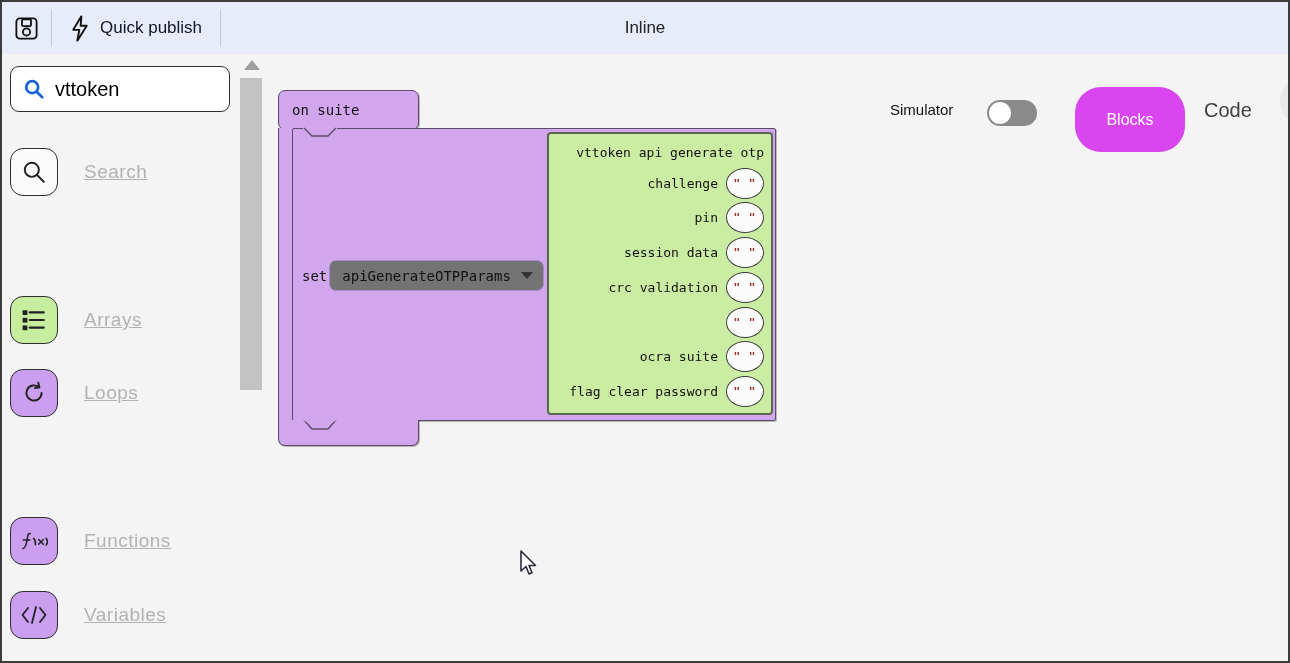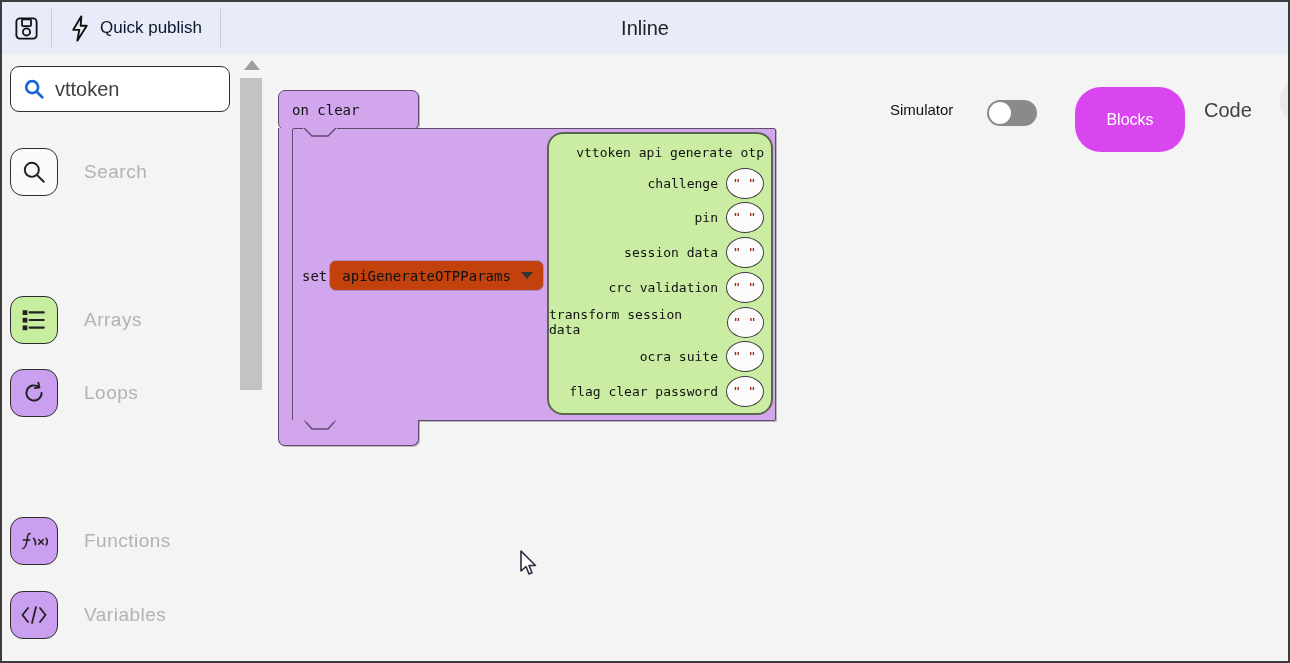--- a/index.html
+++ b/index.html
@@ -19,41 +19,41 @@
     background: #e8ecf9;
     display: flex; align-items: center;
   }
   .topbar-btn { display:flex; align-items:center; gap:10px; height:52px; padding:0 18px; cursor:pointer; }
   .topbar-btn span { font-size:17px; color:#0f172a; }
   .tb-divider { width:1px; height:38px; background:#c6cbdc; }
   .save-btn { padding:0 11px; }
   .app-title {
     position:absolute; left:0; right:0; top:0; height:52px;
     display:flex; align-items:center; justify-content:center;
-    font-size:20px; color:#222; pointer-events:none;
+    font-size:17px; color:#222; pointer-events:none;
   }
   
   .search-box {
     position:absolute; left:8px; top:64px; width:220px; height:46px;
     background:#fff; border:1.5px solid #2e2e2e; border-radius:9px;
     display:flex; align-items:center; padding:0 12px; gap:10px;
   }
   .search-box input {
     border:none; outline:none; font-size:20px; width:150px;
-    font-family:"Liberation Sans",sans-serif; color:#404040; background:transparent;
+    font-family:"Liberation Sans",sans-serif; color:#000000; background:transparent;
   }
   .cat-item { position:absolute; left:8px; width:220px; height:48px; display:flex; align-items:center; cursor:pointer; }
   .cat-icon {
     width:48px; height:48px; border-radius:13px; border:1.5px solid #2e2e2e;
     display:flex; align-items:center; justify-content:center; flex:none;
   }
   .cat-icon.white  { background:#fafafa; }
   .cat-icon.green  { background:#c7ee9e; }
   .cat-icon.purple { background:#cb9ff0; }
-  .cat-label { margin-left:26px; font-size:19px; color:#b2b2b2; letter-spacing:0.5px; }
+  .cat-label { margin-left:26px; font-size:19px; color:#b2b2b2; letter-spacing:0.5px;text-decoration:underline; }
   
   .sb-up {
     position:absolute; left:242px; top:58px; width:0; height:0;
     border-left:8px solid transparent; border-right:8px solid transparent;
     border-bottom:10px solid #9f9f9f; cursor:pointer;
   }
   .sb-thumb { position:absolute; left:238px; top:76px; width:22px; height:312px; background:#c3c3c3; cursor:pointer; }
   
   .blk { position:absolute; font-family:"DejaVu Sans Mono","Liberation Mono",monospace; }
   .hat-block {
@@ -74,28 +74,28 @@
     background:#d1a6ec; border:1px solid #5f4c6b; border-radius:2px;
     box-shadow:1px 1px 0 rgba(0,0,0,0.25);
   }
   .notch-svg { position:absolute; pointer-events:none; }
   .set-row {
     position:absolute; left:300px; top:258px; height:31px;
     display:flex; align-items:center; gap:2px;
     font-family:"DejaVu Sans Mono","Liberation Mono",monospace; font-size:14px; color:#111;
   }
   .var-dropdown {
-    height:31px; background:#c2410c; border:1px solid #ab87cf; border-radius:7px;
+    height:31px; background:#737373; border:1px solid #ab87cf; border-radius:7px;
     display:flex; align-items:center; gap:10px; padding:0 10px 0 12px;
     font-size:14px; color:#111; cursor:pointer;
   }
   .dd-caret { width:0; height:0; border-left:6px solid transparent; border-right:6px solid transparent; border-top:7px solid #333; }
   .api-block {
     left:545px; top:130px; width:226px; height:283px;
-    background:#cbeda3; border:2px solid #5a6750; border-radius:16px;
+    background:#cbeda3; border:2px solid #5a6750; border-radius:4px;
     display:flex; flex-direction:column; align-items:flex-end;
     padding:6px 7px 4px 0;
     font-family:"DejaVu Sans Mono","Liberation Mono",monospace; font-size:13px; color:#111;
   }
   .api-title { height:26px; display:flex; align-items:center; }
   .api-row { height:35px; display:flex; align-items:center; gap:8px; }
   .str-oval {
     width:38px; height:31px; background:#fbfbfb; border:1.5px solid #3d3d3d; border-radius:50%;
     display:flex; align-items:center; justify-content:center;
     font-size:11px; font-weight:bold; color:#a12a2a; letter-spacing:1px; cursor:text;
@@ -211,21 +211,21 @@
           <line x1="16" y1="3" x2="12" y2="19"></line>
       </svg>
     </div>
     <span class="cat-label">Variables</span>
   </div>
 
   <div class="sb-up"></div>
   <div class="sb-thumb"></div>
 
   <div class="blk hat-block">
-    <span>on clear</span>
+    <span>on suite</span>
   </div>
   <div class="blk spine"></div>
   <div class="blk set-block"></div>
   <div class="blk foot-block"></div>
 
   <svg class="notch-svg" style="left:301px; top:125px;" width="34" height="11">
     <rect x="0" y="0" width="34" height="2.5" fill="#d1a6ec"></rect>
     <path d="M1,1 L9,9 L25,9 L33,1" fill="#d1a6ec" stroke="#5f4c6b" stroke-width="1.4"></path>
   </svg>
   <svg class="notch-svg" style="left:301px; top:418px;" width="34" height="11">
@@ -263,21 +263,20 @@
           <span>" "</span>
         </div>
     </div>
     <div class="api-row">
       <span>crc validation</span>
       <div class="str-oval">
           <span>" "</span>
         </div>
     </div>
     <div class="api-row">
-      <span>transform session data</span>
       <div class="str-oval">
           <span>" "</span>
         </div>
     </div>
     <div class="api-row">
       <span>ocra suite</span>
       <div class="str-oval">
           <span>" "</span>
         </div>
     </div>

